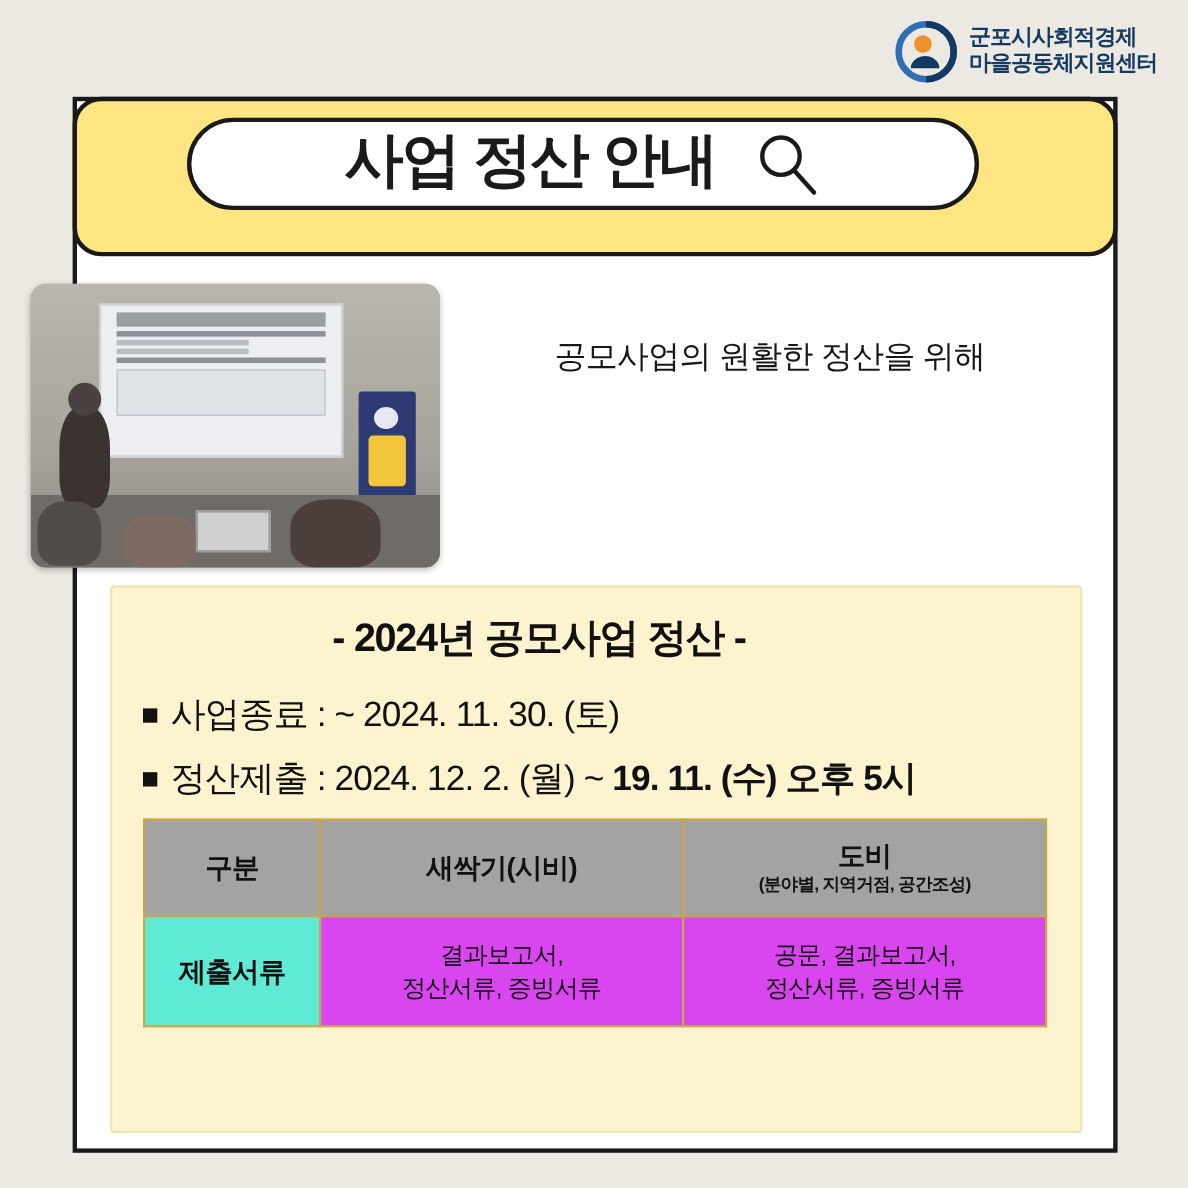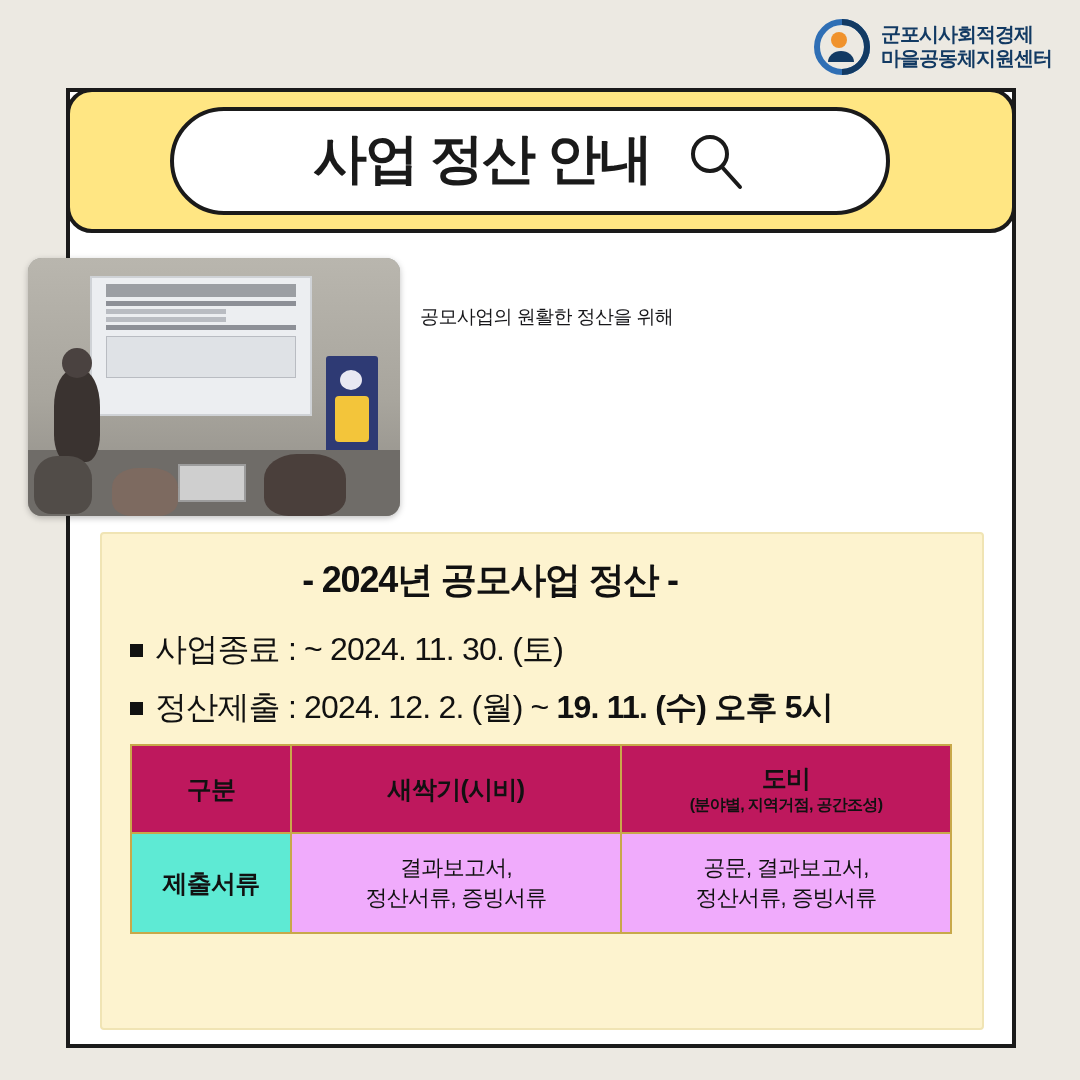--- a/index.html
+++ b/index.html
@@ -64,21 +64,21 @@
     background: #ffe683;
     border: 4px solid #1a1a1a;
     border-radius: 26px;
     box-sizing: border-box;
   }
   .title-pill {
     position: absolute;
     left: 170px;
     top: 107px;
     width: 720px;
-    height: 108px;
+    height: 84px;
     background: #ffffff;
     border: 4px solid #1a1a1a;
     border-radius: 56px;
     box-sizing: border-box;
     display: flex;
     align-items: center;
     justify-content: center;
     gap: 34px;
   }
   .title-text {
@@ -185,22 +185,22 @@
     background: #cfcfcf;
     border: 2px solid #9c9c9c;
   }
 
   
   .intro {
     position: absolute;
     left: 420px;
     top: 300px;
     width: 560px;
-    text-align: left;
-    font-size: 19px;
+    text-align: center;
+    font-size: 29px;
     line-height: 1.78;
     color: #17171a;
     letter-spacing: -0.6px;
   }
 
   
   .info-box {
     position: absolute;
     left: 100px;
     top: 532px;
@@ -251,41 +251,41 @@
     border-collapse: collapse;
     table-layout: fixed;
   }
   table.sched th, table.sched td {
     border: 2px solid #c8a84a;
     text-align: center;
     color: #111;
     letter-spacing: -0.7px;
   }
   table.sched thead th {
-    background: #be185d;
+    background: #a3a3a3;
     font-size: 25px;
     font-weight: bold;
     height: 82px;
     line-height: 1.2;
     padding: 2px 4px;
   }
   table.sched thead th .sub {
     display: block;
     font-size: 16px;
     font-weight: bold;
     margin-top: 2px;
   }
   table.sched tbody th {
     background: #5eead4;
     font-size: 25px;
     font-weight: bold;
     width: 160px;
   }
   table.sched tbody td {
-    background: #f0abfc;
+    background: #d946ef;
     font-size: 22px;
     line-height: 1.35;
     height: 86px;
     padding: 6px 20px;
   }
   table.sched col.c1 { width: 160px; }
   table.sched col.c2 { width: 330px; }
   table.sched col.c3 { width: 330px; }
 </style>
 </head>

